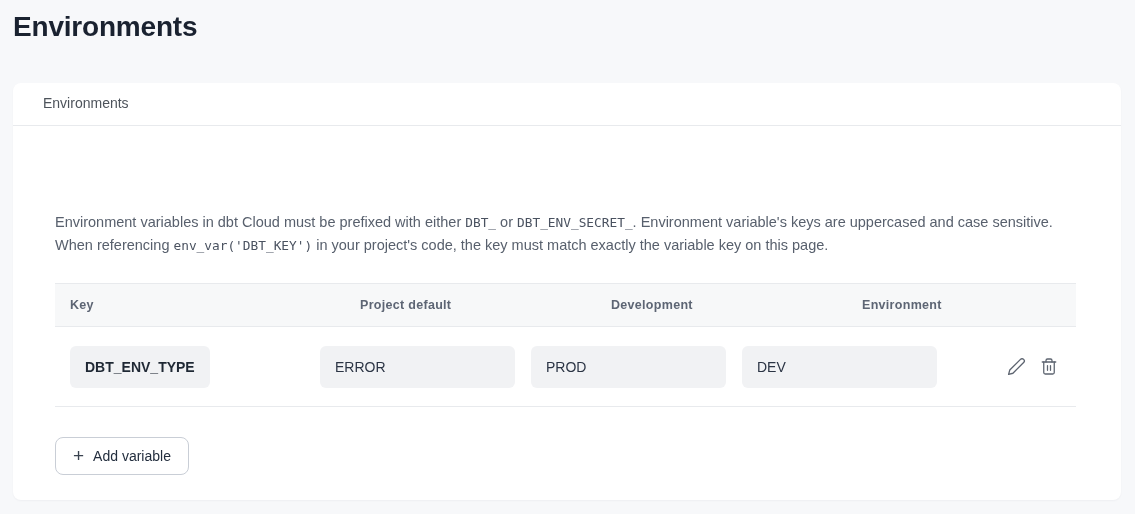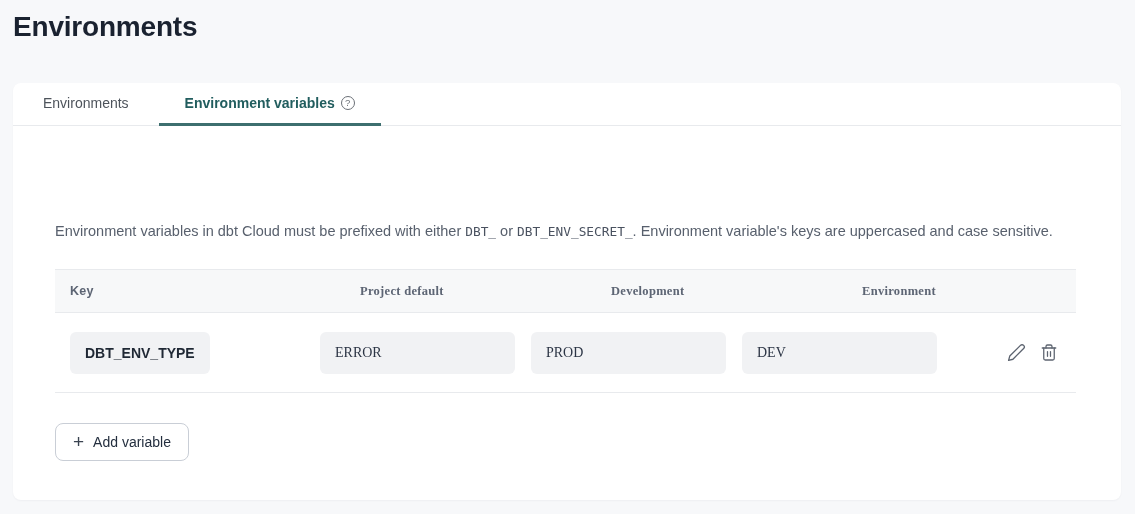--- a/index.html
+++ b/index.html
@@ -46,21 +46,20 @@
     width: 14px; height: 14px;
     border: 1.2px solid #6b7077; border-radius: 50%;
     font-size: 9.5px; font-weight: 400; color: #6b7077;
     line-height: 1;
   }
   
   .content { padding: 85px 45px 0 42px; }
   .desc {
     font-size: 14.5px; line-height: 22px;
     color: #58606d;
-    margin-top: 9px;
   }
   .desc code {
     font-family: "DejaVu Sans Mono", monospace;
     font-size: 12.8px; color: #4a5260;
   }
   
   .vtable { margin-top: 26px; }
   .t-header {
     display: flex; align-items: center;
     height: 44px;
@@ -71,21 +70,21 @@
     letter-spacing: 0.3px;
     gap: 40px;
   }
   .t-row {
     display: flex; align-items: center;
     height: 80px;
     border-bottom: 1px solid #e8eaed;
     background: #ffffff;
   }
   .col-key { width: 265px; padding-left: 15px; }
-  .col { width: 211px; font-family: Liberation Serif, serif; }
+  .col { width: 211px; }
   .col-actions {
     flex: 1;
     display: flex; justify-content: flex-end; align-items: center;
     gap: 14px; padding-right: 18px;
   }
   .key-pill {
     display: inline-flex; align-items: center;
     height: 42px; padding: 0 15px;
     background: #f1f2f4; border-radius: 6px;
     font-size: 14px; font-weight: 700; color: #1f2834;
@@ -122,30 +121,27 @@
 <body>
 
 <h1 class="page-title">Environments</h1>
 
 <div class="card">
 
   <div class="tabbar">
     <div class="tab">
       <span>Environments</span>
     </div>
-    <div class="tab active">
-      <span>Environment variables</span>
-      <span class="help-icon">?</span>
-    </div>
   </div>
 
   <div class="content">
 
     <div class="desc">
       <div><span>Environment variables in dbt Cloud must be prefixed with either </span><code>DBT_</code><span> or </span><code>DBT_ENV_SECRET_</code><span>. Environment variable's keys are uppercased and case sensitive.</span></div>
+      <div><span>When referencing </span><code>env_var('DBT_KEY')</code><span> in your project's code, the key must match exactly the variable key on this page.</span></div>
     </div>
 
     <div class="vtable">
       <div class="t-header">
         <div class="col-key">Key</div>
         <div class="col">Project default</div>
         <div class="col">Development</div>
         <div class="col">Environment</div>
       </div>
 

